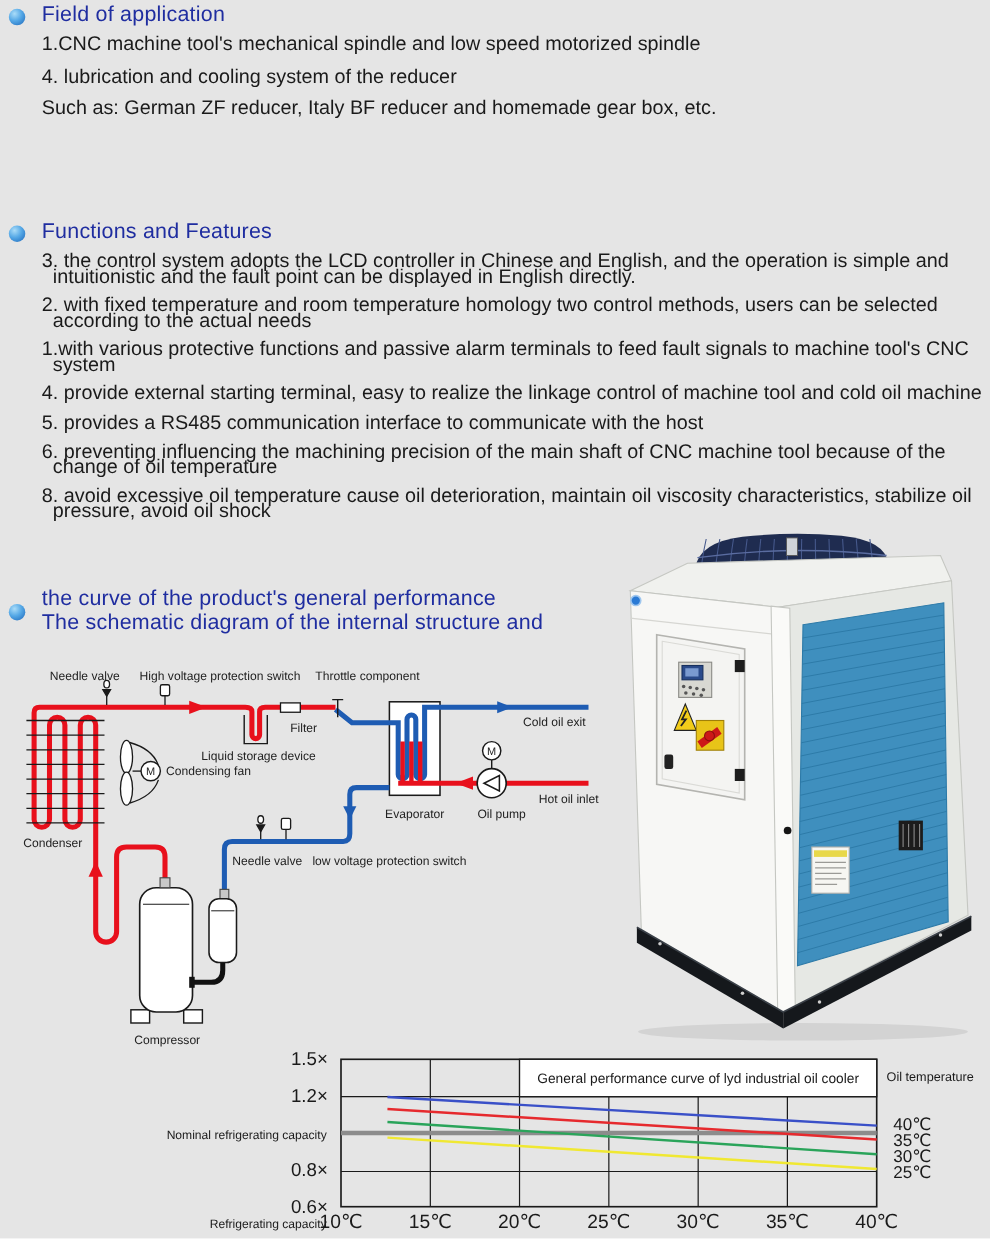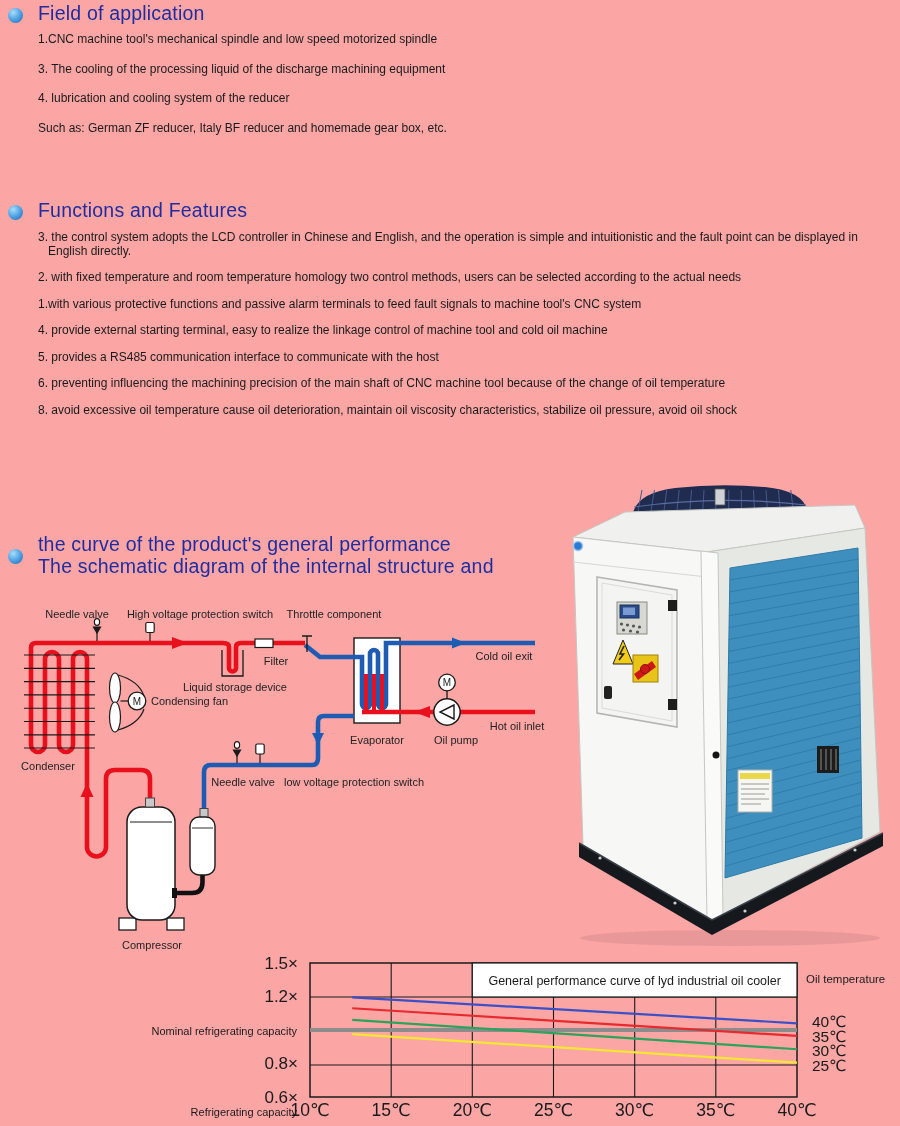--- a/index.html
+++ b/index.html
@@ -1,35 +1,34 @@
 <!DOCTYPE html>
 <html><head>
 <meta charset="utf-8">
 <style>
   html,body{margin:0;padding:0;background:#fff;}
-  #page{position:relative;width:900px;height:1126px;background:#fca5a5;overflow:hidden;
+  #page{position:relative;width:900px;height:1126px;background:#e5e5e5;overflow:hidden;
         font-family:"Liberation Sans","DejaVu Sans",sans-serif;color:#1a1a1a;}
   .heading{position:absolute;left:38px;font-size:19.5px;color:#1f2da0;letter-spacing:.2px;}
   .bullet{position:absolute;left:8px;width:15px;height:15px;border-radius:50%;
           background:radial-gradient(circle at 35% 30%, #aadcf8 0%, #55a8e6 45%, #1a64b8 100%);}
-  .list{position:absolute;left:38px;width:856px;font-size:12px;line-height:13.5px;}
+  .list{position:absolute;left:38px;width:856px;font-size:18px;line-height:13.5px;}
   .list .li{margin-bottom:13px;padding-left:10px;text-indent:-10px;}
   #sec1-list .li{margin-bottom:16px;}
   svg text{font-family:"Liberation Sans","DejaVu Sans",sans-serif;}
 </style>
 </head>
 <body>
 
 <div id="page">
 
   <span class="bullet" style="top:8px"></span>
   <div class="heading" style="top:2px">Field of application</div>
   <div id="sec1-list" class="list" style="top:33px">
       <div class="li">1.CNC machine tool's mechanical spindle and low speed motorized spindle</div>
-      <div class="li">3. The cooling of the processing liquid of the discharge machining equipment</div>
       <div class="li">4. lubrication and cooling system of the reducer</div>
       <div class="li">Such as: German ZF reducer, Italy BF reducer and homemade gear box, etc.</div>
     </div>
 
   <span class="bullet" style="top:205px"></span>
   <div class="heading" style="top:199px">Functions and Features</div>
   <div id="sec2-list" class="list" style="top:231px">
       <div class="li">3. the control system adopts the LCD controller in Chinese and English, and the operation is simple and intuitionistic and the fault point can be displayed in English directly.</div>
       <div class="li">2. with fixed temperature and room temperature homology two control methods, users can be selected according to the actual needs</div>
       <div class="li">1.with various protective functions and passive alarm terminals to feed fault signals to machine tool's CNC system</div>

